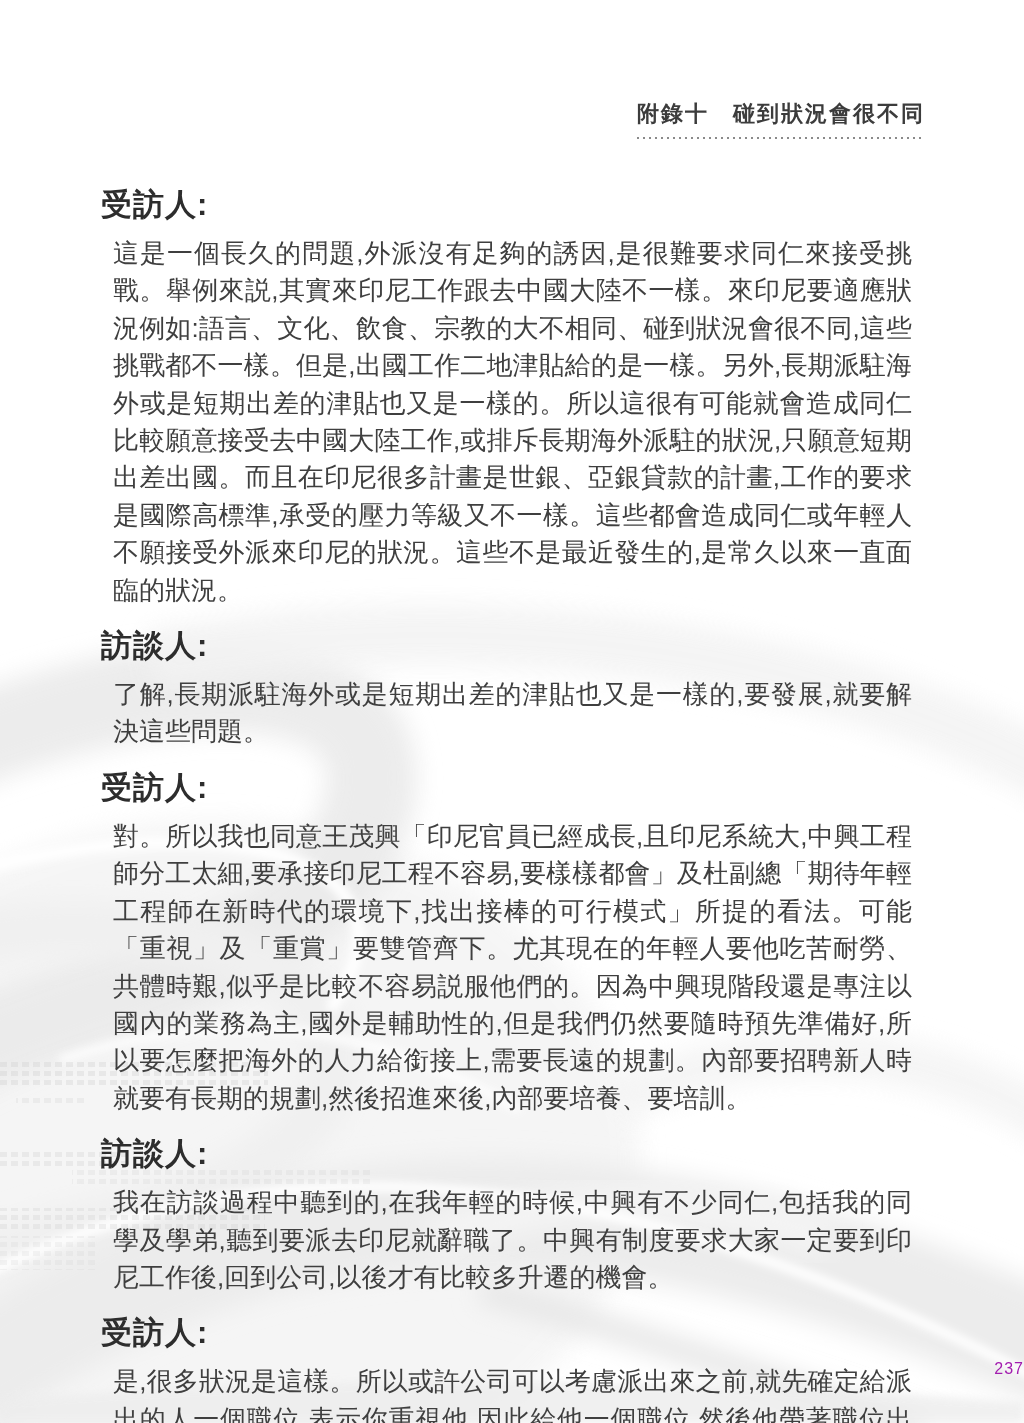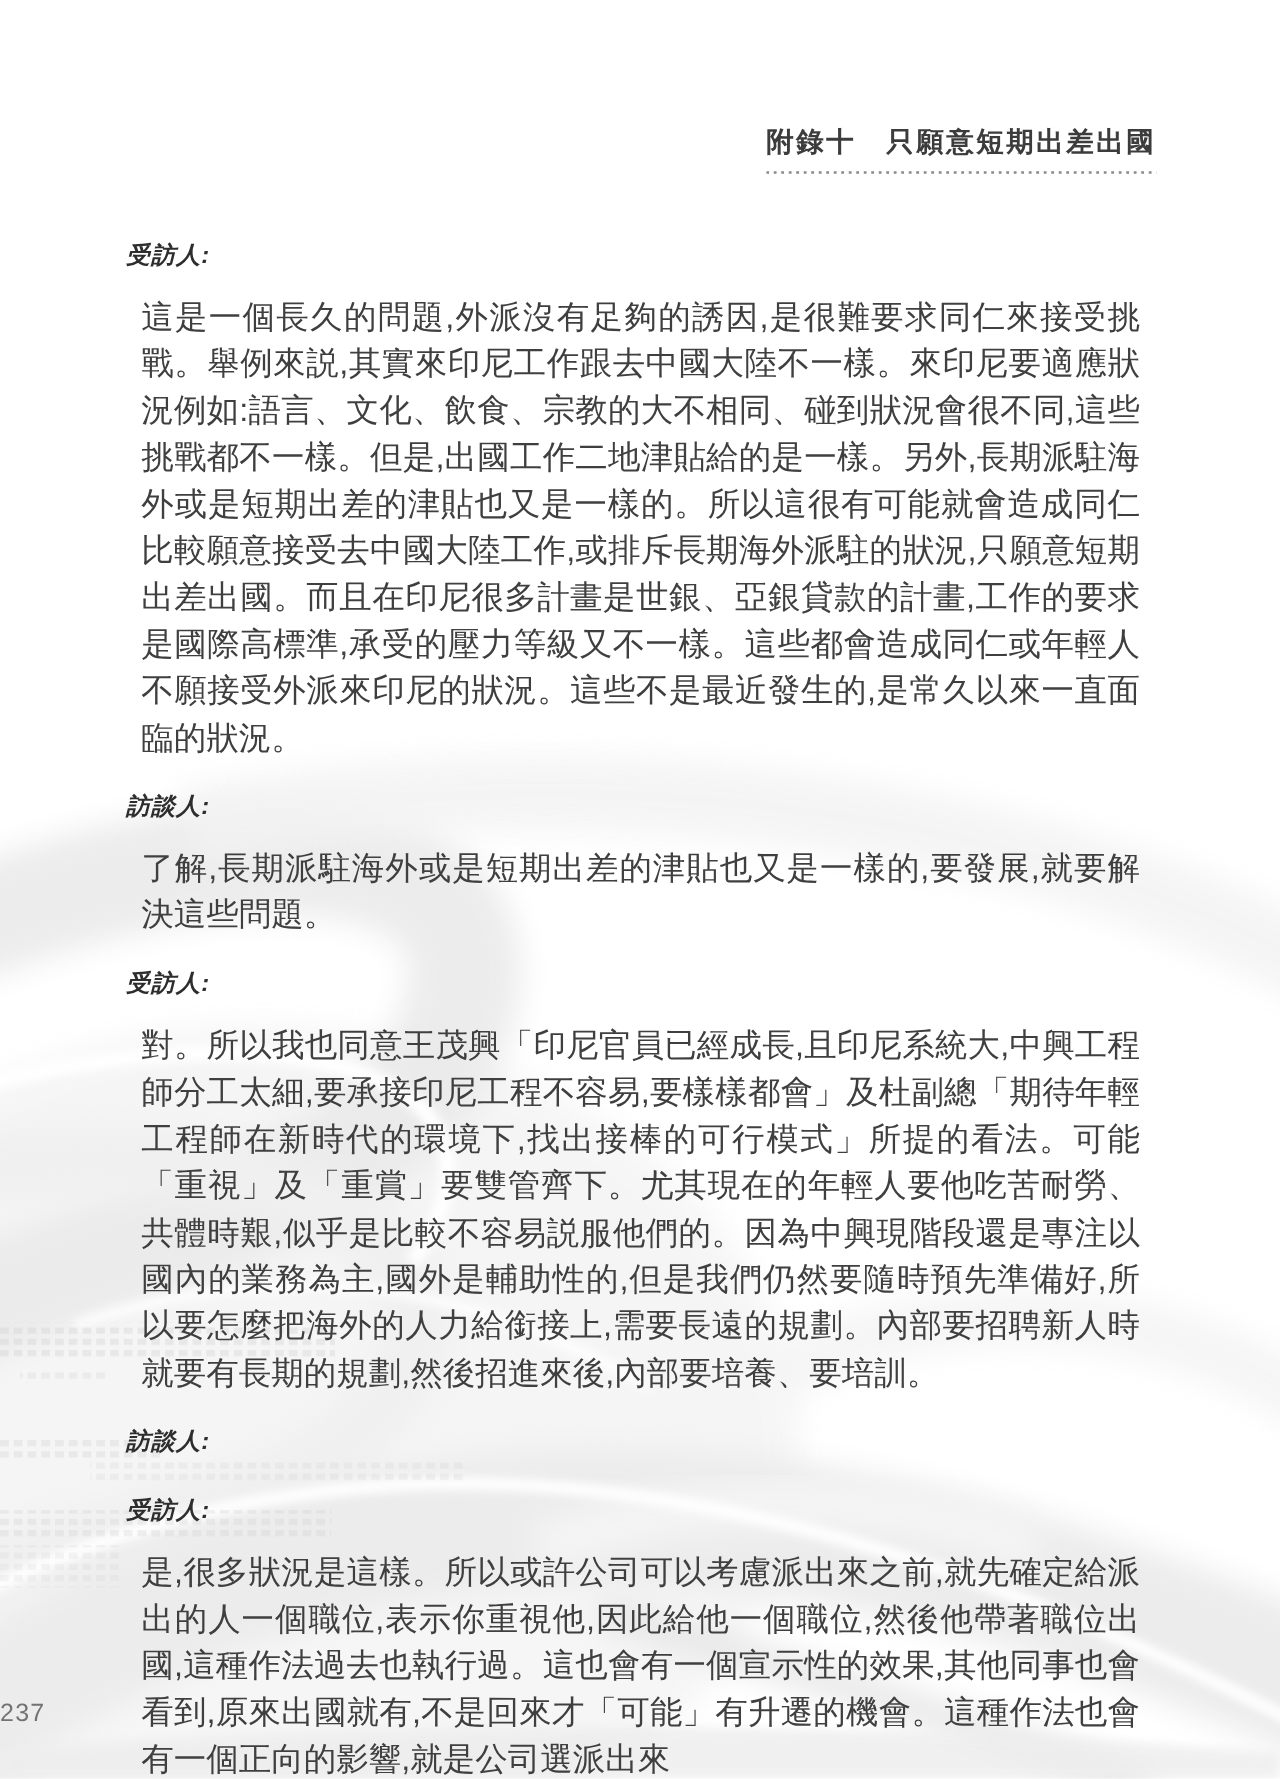--- a/index.html
+++ b/index.html
@@ -41,47 +41,46 @@
     background-position: left bottom;
   }
   .content {
     position: absolute;
     left: 101px;
     top: 186px;
     width: 823px;
     z-index: 2;
   }
   .speaker-label {
-    font-size: 19px;
+    font-size: 31px;
     line-height: 37px;
     font-weight: 700;
     color: #2d2d2d;
     letter-spacing: 1px;
     margin: 18px 0 3px 0;
-    font-style: italic;
   }
   .qa:first-child .speaker-label { margin-top: 0; }
   .speech {
     font-size: 26px;
     line-height: 37.4px;
     color: #3f3f3f;
     margin: 12px;
     text-align: justify;
     text-justify: inter-ideograph;
     word-break: normal;
   }
   .footer {
     position: absolute;
     top: 1360px;
     left: 0;
     width: 100%;
-    text-align: left;
+    text-align: right;
     z-index: 2;
-    font-size: 20px;
-    color: #737373;
+    font-size: 16px;
+    color: #a21caf;
     letter-spacing: 1px;
   }
 </style>
 </head>
 <body>
 
 <div class="page">
 
   <svg class="watermark" viewBox="0 0 1024 1423" xmlns="http://www.w3.org/2000/svg" aria-hidden="true">
     <defs>
@@ -113,21 +112,21 @@
       <rect x="16" y="1096" width="70" height="10" fill="url(#digi)" opacity="0.22"></rect>
       <rect x="0" y="1152" width="132" height="16" fill="url(#digi)" opacity="0.28"></rect>
       <rect x="72" y="1168" width="300" height="20" fill="url(#digi)" opacity="0.20"></rect>
       <rect x="0" y="1208" width="265" height="24" fill="url(#digi)" opacity="0.26"></rect>
       <rect x="0" y="1236" width="96" height="34" fill="url(#digi)" opacity="0.18"></rect>
     </g>
     <path d="M0,1400 C 340,1372 700,1378 1024,1402 L1024,1423 L0,1423 Z" fill="#ededed" filter="url(#wb2)" opacity="0.8"></path>
   </svg>
 
   <div class="header">
-    <div class="header-title">附錄十　只願意短期出差出國</div>
+    <div class="header-title">附錄十　碰到狀況會很不同</div>
     <div class="dotted-rule"></div>
   </div>
 
   <div class="content">
 
     <section class="qa">
       <h2 class="speaker-label">受訪人:</h2>
       <p class="speech">這是一個長久的問題,外派沒有足夠的誘因,是很難要求同仁來接受挑戰。舉例來説,其實來印尼工作跟去中國大陸不一樣。來印尼要適應狀況例如:語言、文化、飲食、宗教的大不相同、碰到狀況會很不同,這些挑戰都不一樣。但是,出國工作二地津貼給的是一樣。另外,長期派駐海外或是短期出差的津貼也又是一樣的。所以這很有可能就會造成同仁比較願意接受去中國大陸工作,或排斥長期海外派駐的狀況,只願意短期出差出國。而且在印尼很多計畫是世銀、亞銀貸款的計畫,工作的要求是國際高標準,承受的壓力等級又不一樣。這些都會造成同仁或年輕人不願接受外派來印尼的狀況。這些不是最近發生的,是常久以來一直面臨的狀況。</p>
     </section>
 
@@ -136,20 +135,21 @@
       <p class="speech">了解,長期派駐海外或是短期出差的津貼也又是一樣的,要發展,就要解決這些問題。</p>
     </section>
 
     <section class="qa">
       <h2 class="speaker-label">受訪人:</h2>
       <p class="speech">對。所以我也同意王茂興「印尼官員已經成長,且印尼系統大,中興工程師分工太細,要承接印尼工程不容易,要樣樣都會」及杜副總「期待年輕工程師在新時代的環境下,找出接棒的可行模式」所提的看法。可能「重視」及「重賞」要雙管齊下。尤其現在的年輕人要他吃苦耐勞、共體時艱,似乎是比較不容易説服他們的。因為中興現階段還是專注以國內的業務為主,國外是輔助性的,但是我們仍然要隨時預先準備好,所以要怎麼把海外的人力給銜接上,需要長遠的規劃。內部要招聘新人時就要有長期的規劃,然後招進來後,內部要培養、要培訓。</p>
     </section>
 
     <section class="qa">
       <h2 class="speaker-label">訪談人:</h2>
+      <p class="speech">我在訪談過程中聽到的,在我年輕的時候,中興有不少同仁,包括我的同學及學弟,聽到要派去印尼就辭職了。中興有制度要求大家一定要到印尼工作後,回到公司,以後才有比較多升遷的機會。</p>
     </section>
 
     <section class="qa">
       <h2 class="speaker-label">受訪人:</h2>
       <p class="speech">是,很多狀況是這樣。所以或許公司可以考慮派出來之前,就先確定給派出的人一個職位,表示你重視他,因此給他一個職位,然後他帶著職位出國,這種作法過去也執行過。這也會有一個宣示性的效果,其他同事也會看到,原來出國就有,不是回來才「可能」有升遷的機會。這種作法也會有一個正向的影響,就是公司選派出來</p>
     </section>
 
   </div>
 
   <div class="footer">237</div>

